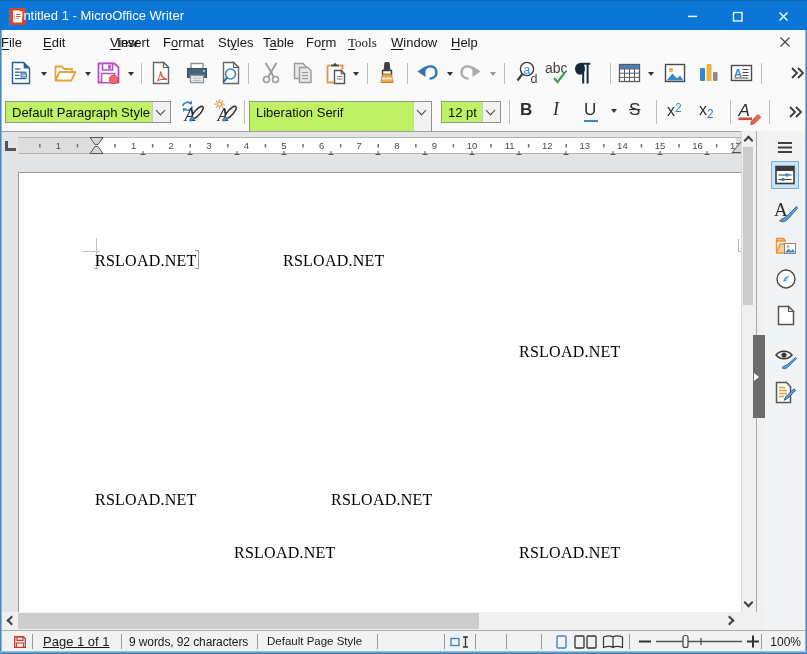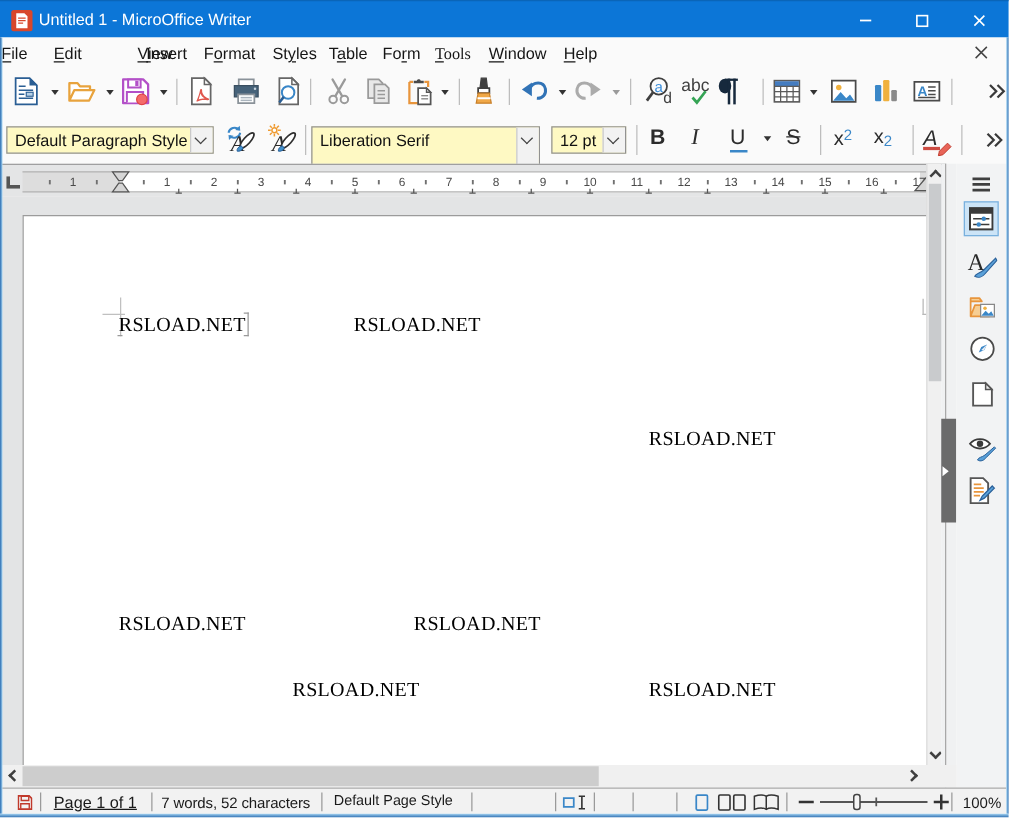--- a/index.html
+++ b/index.html
@@ -2,33 +2,33 @@
 <html><head>
 <meta charset="utf-8">
 <style>
 * { margin:0; padding:0; box-sizing:border-box; }
 html,body { width:807px; height:654px; overflow:hidden; }
 body { font-family:"Liberation Sans", sans-serif; position:relative; background:#fbfbfb; }
 .abs { position:absolute; }
 
 #titlebar { position:absolute; left:0; top:0; width:807px; height:30px; background:#0c76d7; color:#fff; border-top:1px solid #0a65b8; }
 #appicon { position:absolute; left:9px; top:7px; width:17px; height:17px; border-radius:2px; background:#d8472b; }
-#title { position:absolute; left:31px; top:7px; font-size:13px; color:#fff; }
+#title { position:absolute; left:14px; top:7px; font-size:13px; color:#fff; }
 .winbtn { position:absolute; top:0; width:45px; height:30px; color:#fff; }
 
 #menubar { position:absolute; left:1px; top:30px; width:804px; height:25px; background:#fafafa; font-size:13px; color:#151515; }
 .menuitem { position:absolute; top:5px; }
 .menuitem u { text-decoration:underline; text-underline-offset:2px; }
 
 #tb1 { position:absolute; left:1px; top:55px; width:804px; height:37px; background:#fafafa; }
 #tb2 { position:absolute; left:1px; top:92px; width:804px; height:39px; background:#fafafa; }
 .tsep { position:absolute; width:1px; background:#bdbdbd; }
 .drop { position:absolute; width:0; height:0; border-left:3.5px solid transparent; border-right:3.5px solid transparent; border-top:4.5px solid #333; }
 .dropg { border-top-color:#9a9a9a; }
-.combo { position:absolute; background:#fef9c3; border:1px solid #919191; }
+.combo { position:absolute; background:#bef264; border:1px solid #919191; }
 .combo .txt { position:absolute; left:6px; top:3px; font-size:13px; color:#111; }
 .combo .btn { position:absolute; right:0; top:0; bottom:0; width:18px; background:#f2f2f2; border-left:1px solid #c9c9c9; }
 .chev { position:absolute; width:7px; height:7px; border-left:1.7px solid #444; border-bottom:1.7px solid #444; transform:rotate(-45deg); }
 
 #rulerrow { position:absolute; left:1px; top:131px; width:756px; height:26px; background:#e4e5e6; border-top:1px solid #9f9fa0; }
 
 #docarea { position:absolute; left:1px; top:157px; width:741px; height:459px; background:#e3e4e5; overflow:hidden; }
 #page { position:absolute; left:17px; top:15px; width:780px; height:600px; background:#fff; border:1px solid #9b9b9b; }
 .dtext { position:absolute; font-family:"Liberation Serif", serif; font-size:16px; line-height:16px; letter-spacing:0.25px; color:#000; white-space:pre; }
 
@@ -449,21 +449,21 @@
     <path d="M4 6.5 h6 M4 9.5 h8 M4 12.5 h8 M4 15.5 h5" stroke="#e8953c" stroke-width="1.4"></path>
     <path d="M20.5 9.5 l-8 8 l-3.5 1.8 l1.8 -3.5 l8 -8 z" fill="#5aa0d8" stroke="#2a6099" stroke-width="1"></path>
   </svg>
 </div>
 <div class="abs" style="left:741px;top:612px;width:24px;height:18px;background:#f0f0f0;"></div>
 
 <div id="statusbar">
   <div class="ssep" style="left:31px;"></div>
   <div class="abs" style="left:42px; top:3px;text-decoration:underline;">Page 1 of 1</div>
   <div class="ssep" style="left:120px;"></div>
-  <div class="abs" style="left:128px; top:4px; font-size:12px; letter-spacing:-0.1px;">7 words, 52 characters</div>
+  <div class="abs" style="left:128px; top:4px; font-size:12px; letter-spacing:-0.1px;">9 words, 92 characters</div>
   <div class="ssep" style="left:256px;"></div>
   <div class="abs" style="left:266px; top:4px; font-size:11.5px;">Default Page Style</div>
   <div class="ssep" style="left:376px;"></div>
   <div class="ssep" style="left:443px;"></div>
   <div class="ssep" style="left:474px;"></div>
   <div class="ssep" style="left:505px;"></div>
   <div class="ssep" style="left:540px;"></div>
   <div class="ssep" style="left:628px;"></div>
   <div class="ssep" style="left:760px;"></div>
 

